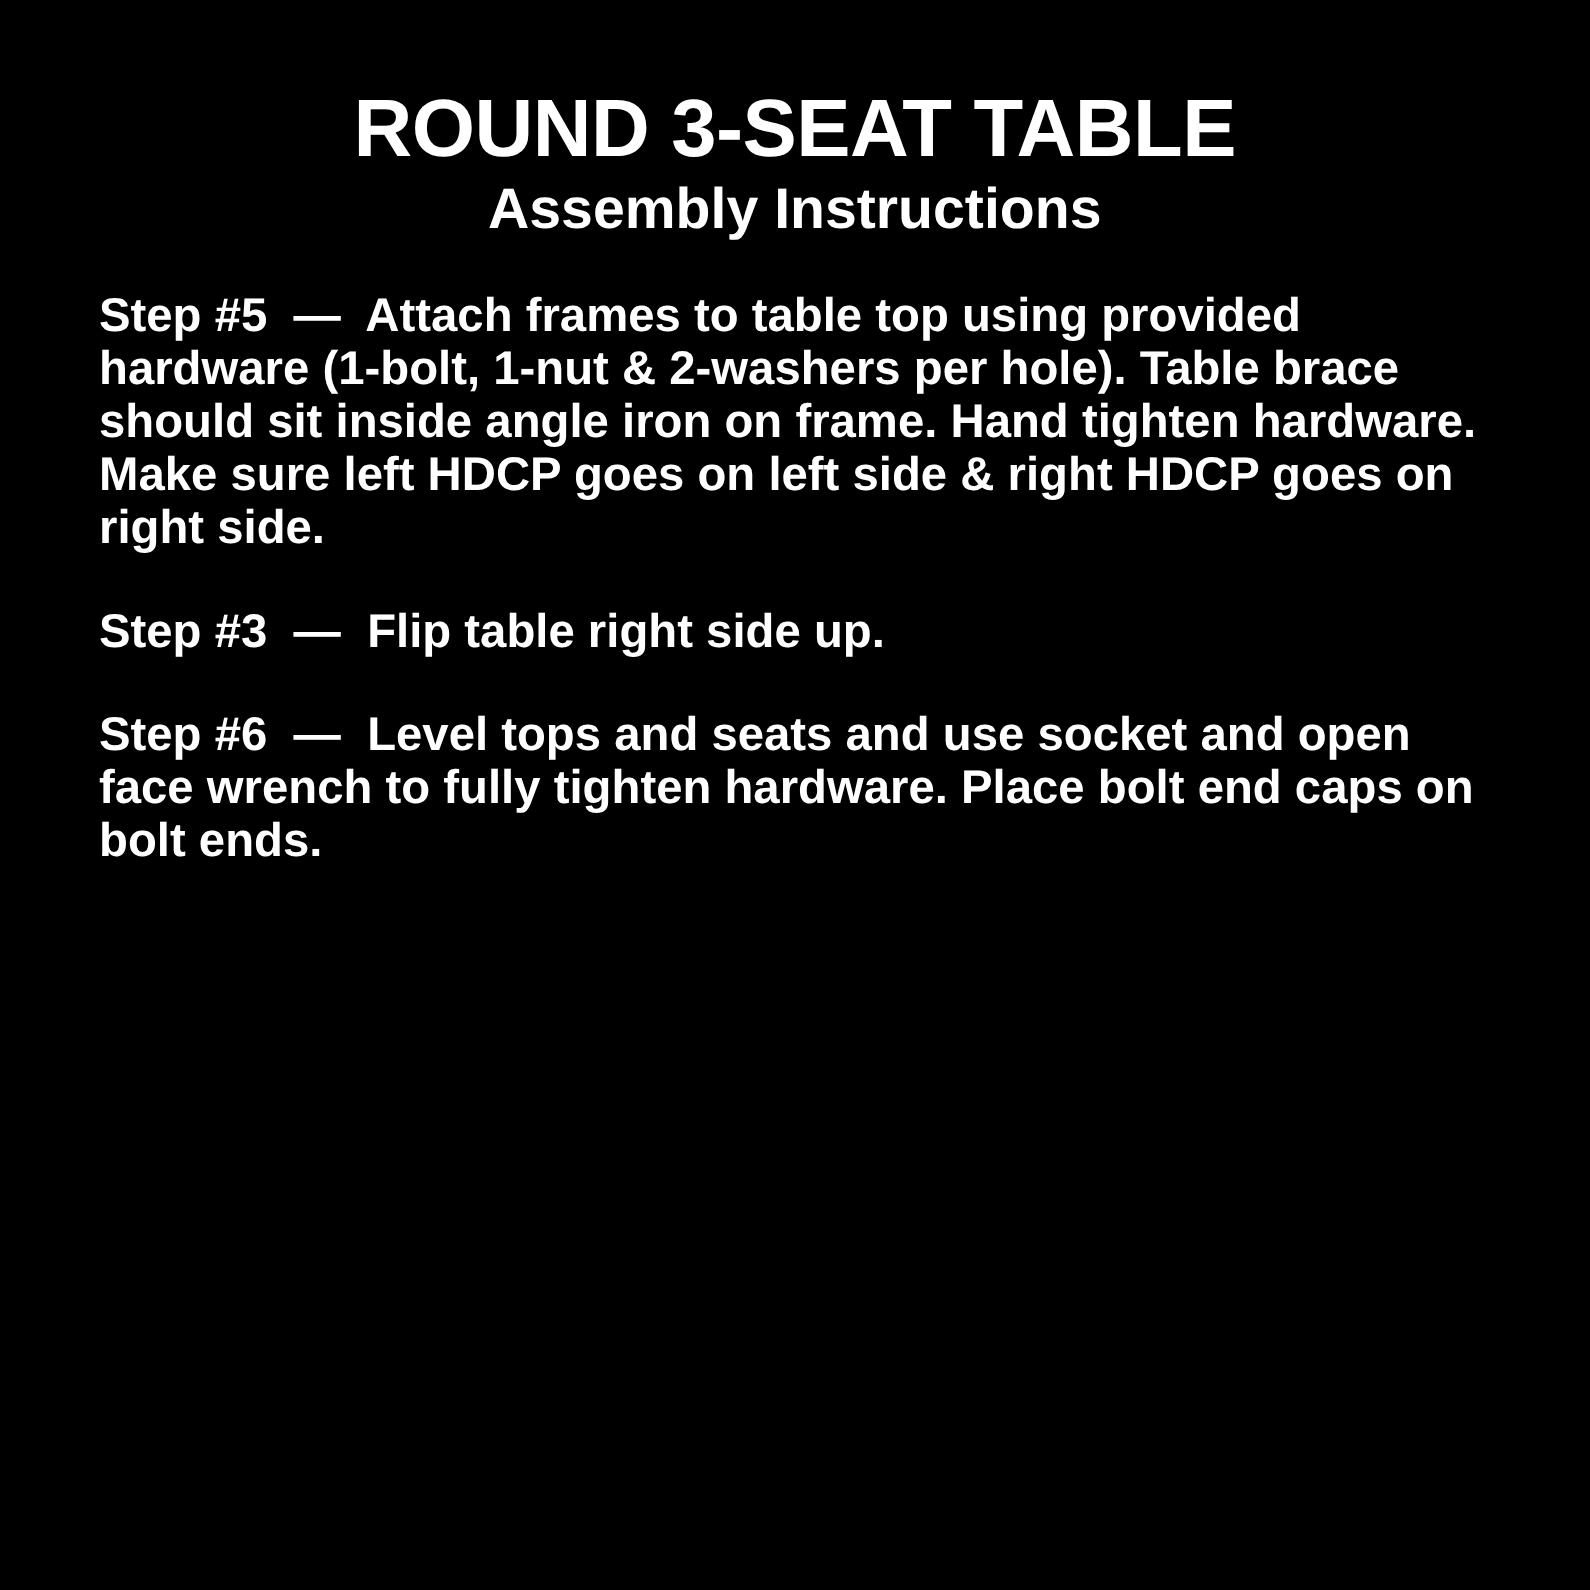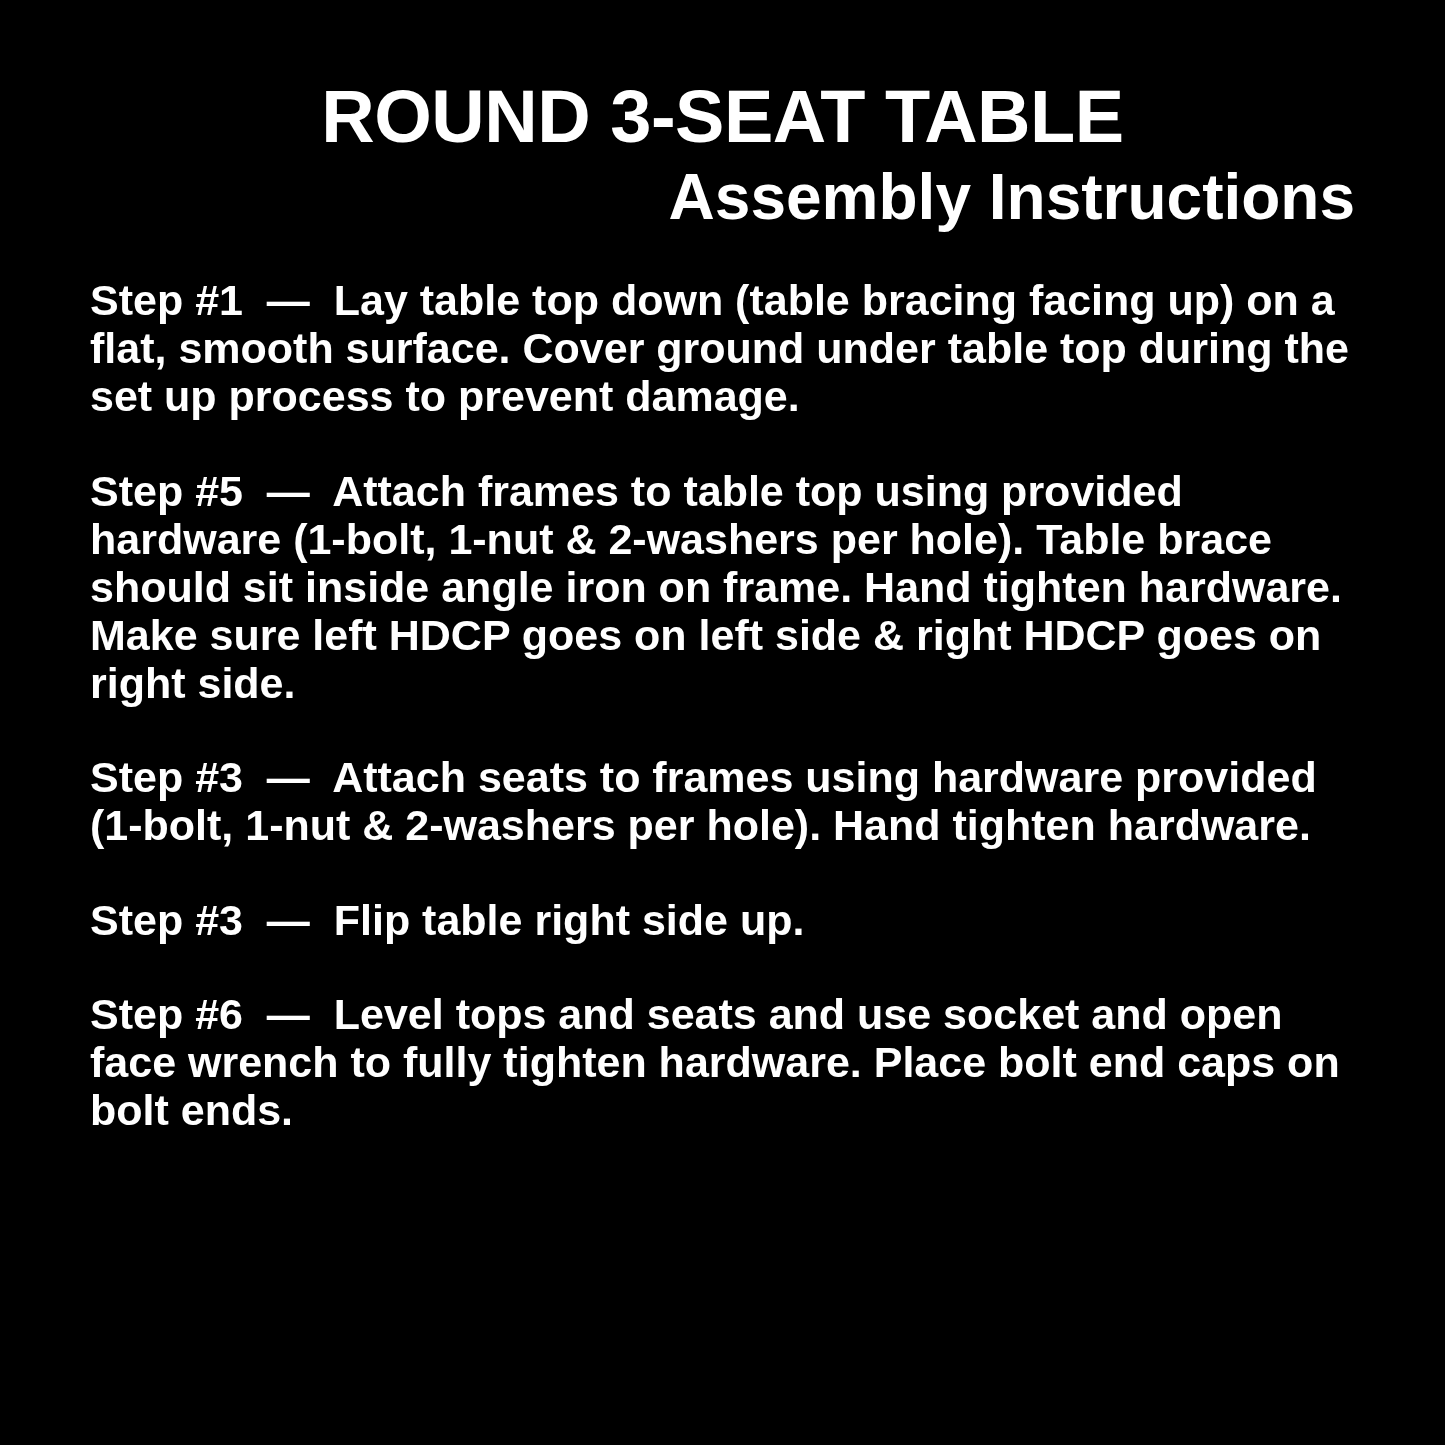--- a/index.html
+++ b/index.html
@@ -26,22 +26,22 @@
   .title {
     text-align: center;
     font-size: 74px;
     font-weight: 700;
     letter-spacing: -0.5px;
     line-height: 1.05;
     margin: 0 0 6px 0;
     color: #ffffff;
   }
   .subtitle {
-    text-align: right;
-    font-size: 64px;
+    text-align: center;
+    font-size: 52px;
     font-weight: 700;
     line-height: 1.1;
     margin: 0 0 44px 0;
     color: #ffffff;
   }
   .steps {
     margin-top: 10px;
   }
   .step {
     font-size: 43px;
@@ -61,25 +61,23 @@
 </head>
 <body>
 
 <div class="page">
 
   <h1 class="title">ROUND 3-SEAT TABLE</h1>
   <h2 class="subtitle">Assembly Instructions</h2>
 
   <div class="steps">
 
-    <p class="step"><span class="lbl">Step #1  —  </span><span class="txt">Lay table top down (table bracing facing up) on a flat, smooth surface. Cover ground under table top during the set up process to prevent damage.</span></p>
 
     <p class="step"><span class="lbl">Step #5  —  </span><span class="txt">Attach frames to table top using provided hardware (1-bolt, 1-nut &amp; 2-washers per hole). Table brace should sit inside angle iron on frame. Hand tighten hardware. Make sure left HDCP goes on left side &amp; right HDCP goes on right side.</span></p>
 
-    <p class="step"><span class="lbl">Step #3  —  </span><span class="txt">Attach seats to frames using hardware provided (1-bolt, 1-nut &amp; 2-washers per hole). Hand tighten hardware.</span></p>
 
 
     <p class="step"><span class="lbl">Step #3  —  </span><span class="txt">Flip table right side up.</span></p>
 
     <p class="step"><span class="lbl">Step #6  —  </span><span class="txt">Level tops and seats and use socket and open face wrench to fully tighten hardware. Place bolt end caps on bolt ends.</span></p>
 
   </div>
 </div>
 
 </body></html>

